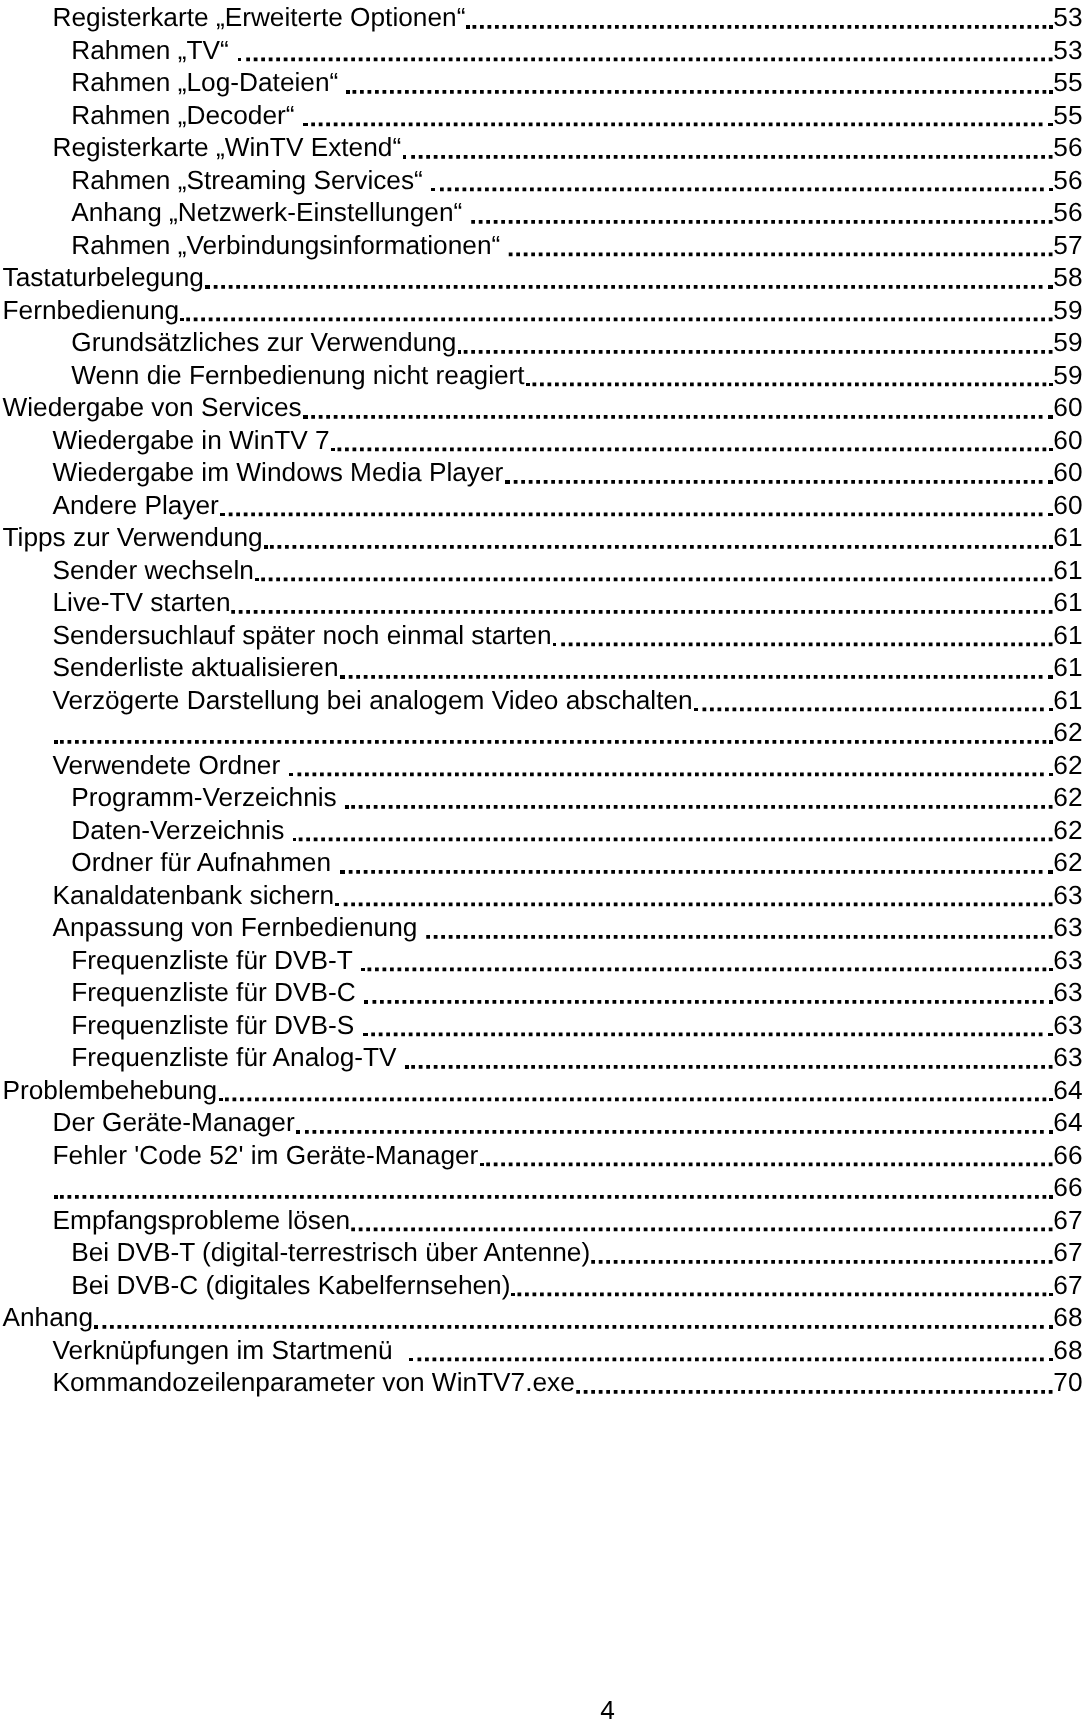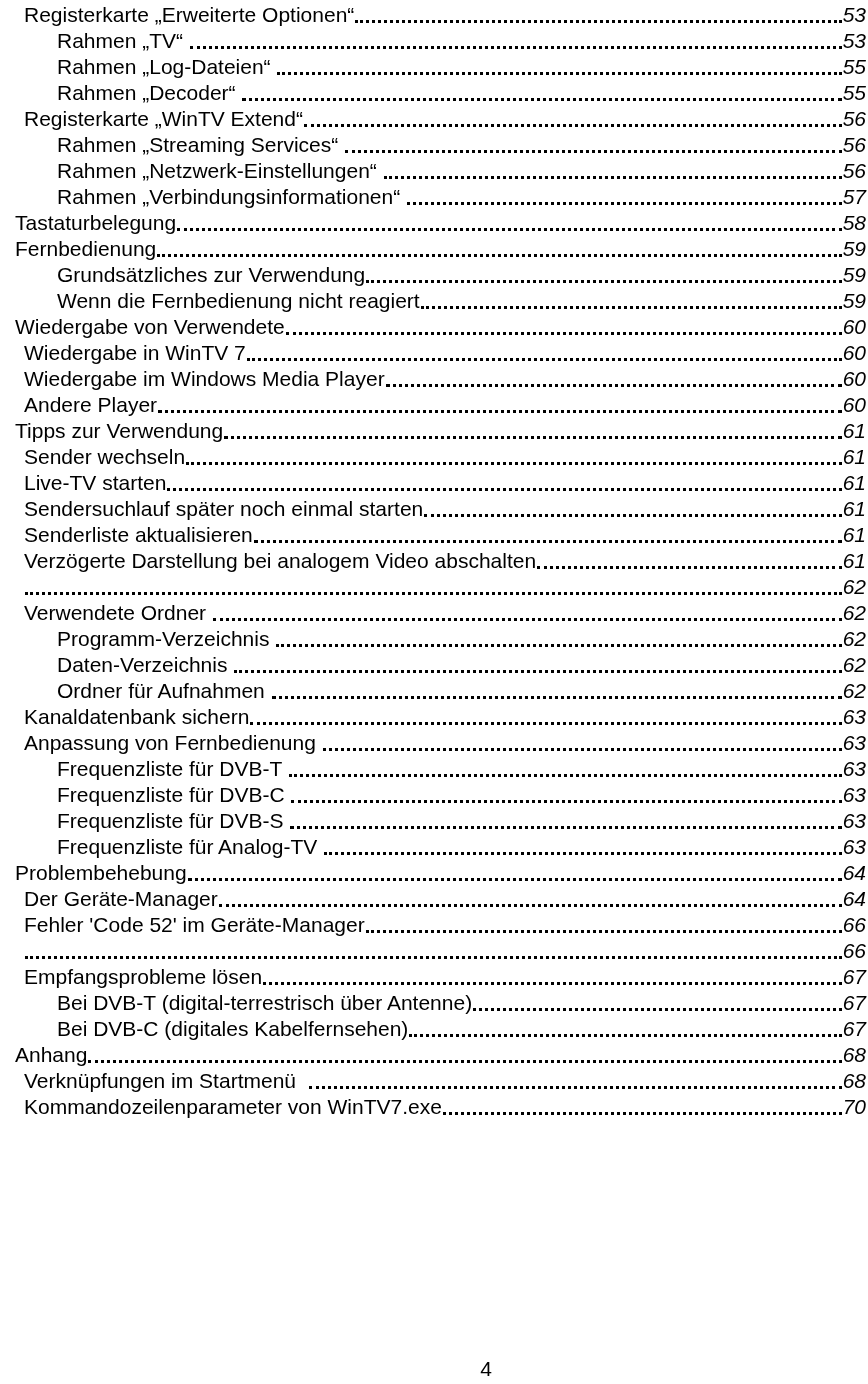--- a/index.html
+++ b/index.html
@@ -23,39 +23,38 @@
     width: 100%;
   }
   .toc-row {
     display: flex;
     align-items: flex-start;
     height: 26px;
     line-height: 26px;
     box-sizing: border-box;
     padding-right: 2px;
   }
-  .toc-row.level-0 { padding-left: 15px; }
-  .toc-row.level-1 { padding-left: 24px; }
+  .toc-row.level-0 { padding-left: 2px; }
+  .toc-row.level-1 { padding-left: 42px; }
   .toc-row.level-2 { padding-left: 57px; }
   .toc-label {
     white-space: pre;
     flex: 0 0 auto;
   }
   .toc-leader {
     flex: 1 1 auto;
     align-self: flex-end;
     height: 0;
     border-bottom: 3px dotted #000000;
     margin: 0 1px 5px 1px;
     min-width: 8px;
   }
   .toc-page {
     flex: 0 0 auto;
     text-align: right;
-    font-style: italic;
   }
   #page-number {
     position: absolute;
     top: 1356px;
     left: 486px;
     transform: translateX(-50%);
     font-size: 21px;
     line-height: 26px;
   }
 </style>
@@ -88,21 +87,21 @@
         <span class="toc-label">Registerkarte „WinTV Extend“</span>
         <span class="toc-leader"></span>
         <span class="toc-page">56</span>
       </div>
       <div class="toc-row level-2">
         <span class="toc-label">Rahmen „Streaming Services“ </span>
         <span class="toc-leader"></span>
         <span class="toc-page">56</span>
       </div>
       <div class="toc-row level-2">
-        <span class="toc-label">Rahmen „Netzwerk-Einstellungen“ </span>
+        <span class="toc-label">Anhang „Netzwerk-Einstellungen“ </span>
         <span class="toc-leader"></span>
         <span class="toc-page">56</span>
       </div>
       <div class="toc-row level-2">
         <span class="toc-label">Rahmen „Verbindungsinformationen“ </span>
         <span class="toc-leader"></span>
         <span class="toc-page">57</span>
       </div>
       <div class="toc-row level-0">
         <span class="toc-label">Tastaturbelegung</span>
@@ -118,21 +117,21 @@
         <span class="toc-label">Grundsätzliches zur Verwendung</span>
         <span class="toc-leader"></span>
         <span class="toc-page">59</span>
       </div>
       <div class="toc-row level-2">
         <span class="toc-label">Wenn die Fernbedienung nicht reagiert</span>
         <span class="toc-leader"></span>
         <span class="toc-page">59</span>
       </div>
       <div class="toc-row level-0">
-        <span class="toc-label">Wiedergabe von Verwendete</span>
+        <span class="toc-label">Wiedergabe von Services</span>
         <span class="toc-leader"></span>
         <span class="toc-page">60</span>
       </div>
       <div class="toc-row level-1">
         <span class="toc-label">Wiedergabe in WinTV 7</span>
         <span class="toc-leader"></span>
         <span class="toc-page">60</span>
       </div>
       <div class="toc-row level-1">
         <span class="toc-label">Wiedergabe im Windows Media Player</span>

